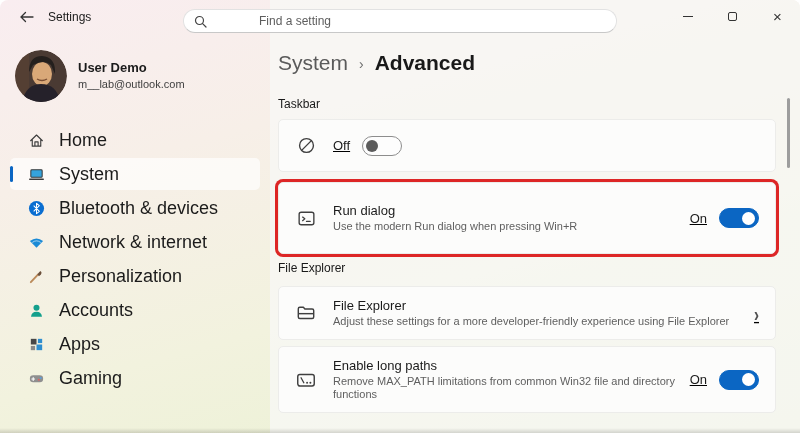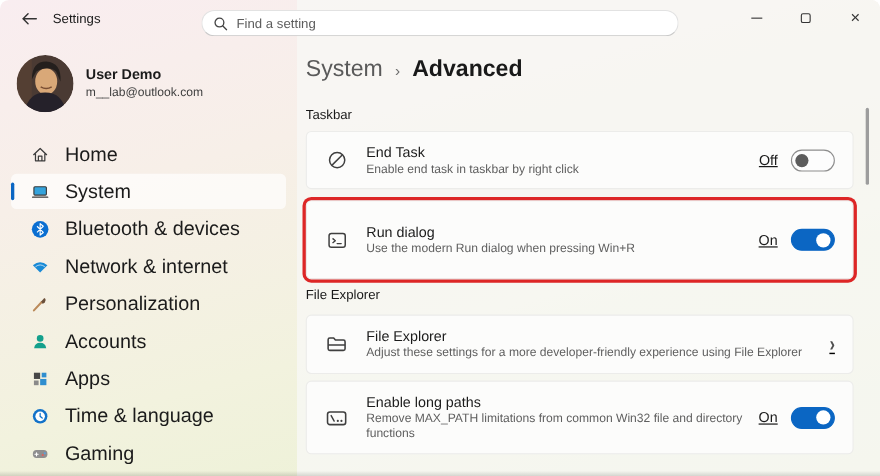--- a/index.html
+++ b/index.html
@@ -17,21 +17,21 @@
   .app-title { position:absolute; left:48px; top:10px; font-size:12px; color:#1b1b1b; }
   .caption-buttons { position:absolute; right:0; top:0; display:flex; height:33px; }
   .caption-btn { width:45px; height:33px; display:flex; align-items:center; justify-content:center; color:#333; }
   .glyph-min { width:10px; height:1px; background:#333; }
   .glyph-max { width:9px; height:9px; border:1px solid #333; border-radius:2px; }
   .glyph-close { font-size:15px; line-height:1; color:#333; }
 
   .search-box { position:absolute; left:183px; top:9px; width:434px; height:24px; background:#fff;
     border:1px solid #e2e2e2; border-bottom:1px solid #c8c8c8; border-radius:12px;
     display:flex; align-items:center; padding:0 10px; z-index:5; }
-  .search-box input { border:none; outline:none; flex:1; font-size:12px; color:#1b1b1b; background:transparent; font-family:"Liberation Sans", sans-serif; }
+  .search-box input { border:none; outline:none; flex:1; font-size:12px; color:#1b1b1b; background:transparent; font-family:"Liberation Sans", sans-serif;margin-left:44px; }
   .search-box input::placeholder { color:#5d5d5d; }
   .search-icon { margin-right:8px; display:flex; }
 
   
   .avatar { position:absolute; left:15px; top:50px; width:52px; height:52px; border-radius:50%; overflow:hidden; }
   .user-name { position:absolute; left:78px; top:60px; font-size:13px; font-weight:bold; color:#1b1b1b; }
   .user-email { position:absolute; left:78px; top:78px; font-size:11px; color:#3f3f3f; }
 
   .nav { position:absolute; left:10px; top:124px; width:250px; }
   .nav-item { position:relative; height:32px; margin-bottom:2px; display:flex; align-items:center;
@@ -188,30 +188,20 @@
         <svg width="17" height="17" viewBox="0 0 18 18">
             <rect x="3" y="3" width="6" height="6" fill="#474747"></rect>
             <rect x="10.5" y="3" width="4.5" height="4.5" fill="#2f8ecf"></rect>
             <rect x="3" y="10.5" width="4.5" height="4.5" fill="#8a8a8a"></rect>
             <rect x="9" y="9" width="6" height="6" fill="#2f8ecf"></rect>
           </svg>
       </span>
       <span>Apps</span>
     </div>
 
-    <div class="nav-item">
-      <span class="nav-icon">
-        <svg width="17" height="17" viewBox="0 0 18 18">
-            <circle cx="9" cy="9" r="7" fill="#1272c9"></circle>
-            <circle cx="9" cy="9" r="4.6" fill="#fff"></circle>
-            <path d="M9 6.2 V9 L11 10.6" stroke="#1272c9" stroke-width="1.2" fill="none" stroke-linecap="round"></path>
-          </svg>
-      </span>
-      <span>Time &amp; language</span>
-    </div>
 
     <div class="nav-item">
       <span class="nav-icon">
         <svg width="17" height="17" viewBox="0 0 18 18">
             <rect x="2" y="5.5" width="14" height="7.5" rx="3.5" fill="#8f8f8f"></rect>
             <path d="M5.5 8 V11 M4 9.5 H7" stroke="#fff" stroke-width="1.1" stroke-linecap="round"></path>
             <circle cx="11.5" cy="10.3" r="1" fill="#e06060"></circle>
             <circle cx="13.5" cy="8.5" r="1" fill="#5aa0e0"></circle>
           </svg>
       </span>
@@ -228,24 +218,20 @@
 
   <div class="section-title" id="section-title-0">Taskbar</div>
 
   <div class="card" id="card-0">
     <span class="card-icon">
       <svg width="21" height="21" viewBox="0 0 20 20">
           <circle cx="10" cy="10" r="6.6" stroke="#3f3f3f" stroke-width="1.3" fill="none"></circle>
           <path d="M5.6 14.4 L14.4 5.6" stroke="#3f3f3f" stroke-width="1.3"></path>
         </svg>
     </span>
-    <div class="card-text">
-      <div class="card-title">End Task</div>
-      <div class="card-sub">Enable end task in taskbar by right click</div>
-    </div>
     <div class="card-right">
       <span class="state-label">Off</span>
       <div class="toggle">
           <div class="knob"></div>
         </div>
     </div>
   </div>
 
   <div class="card highlight" id="card-1">
     <span class="card-icon">

